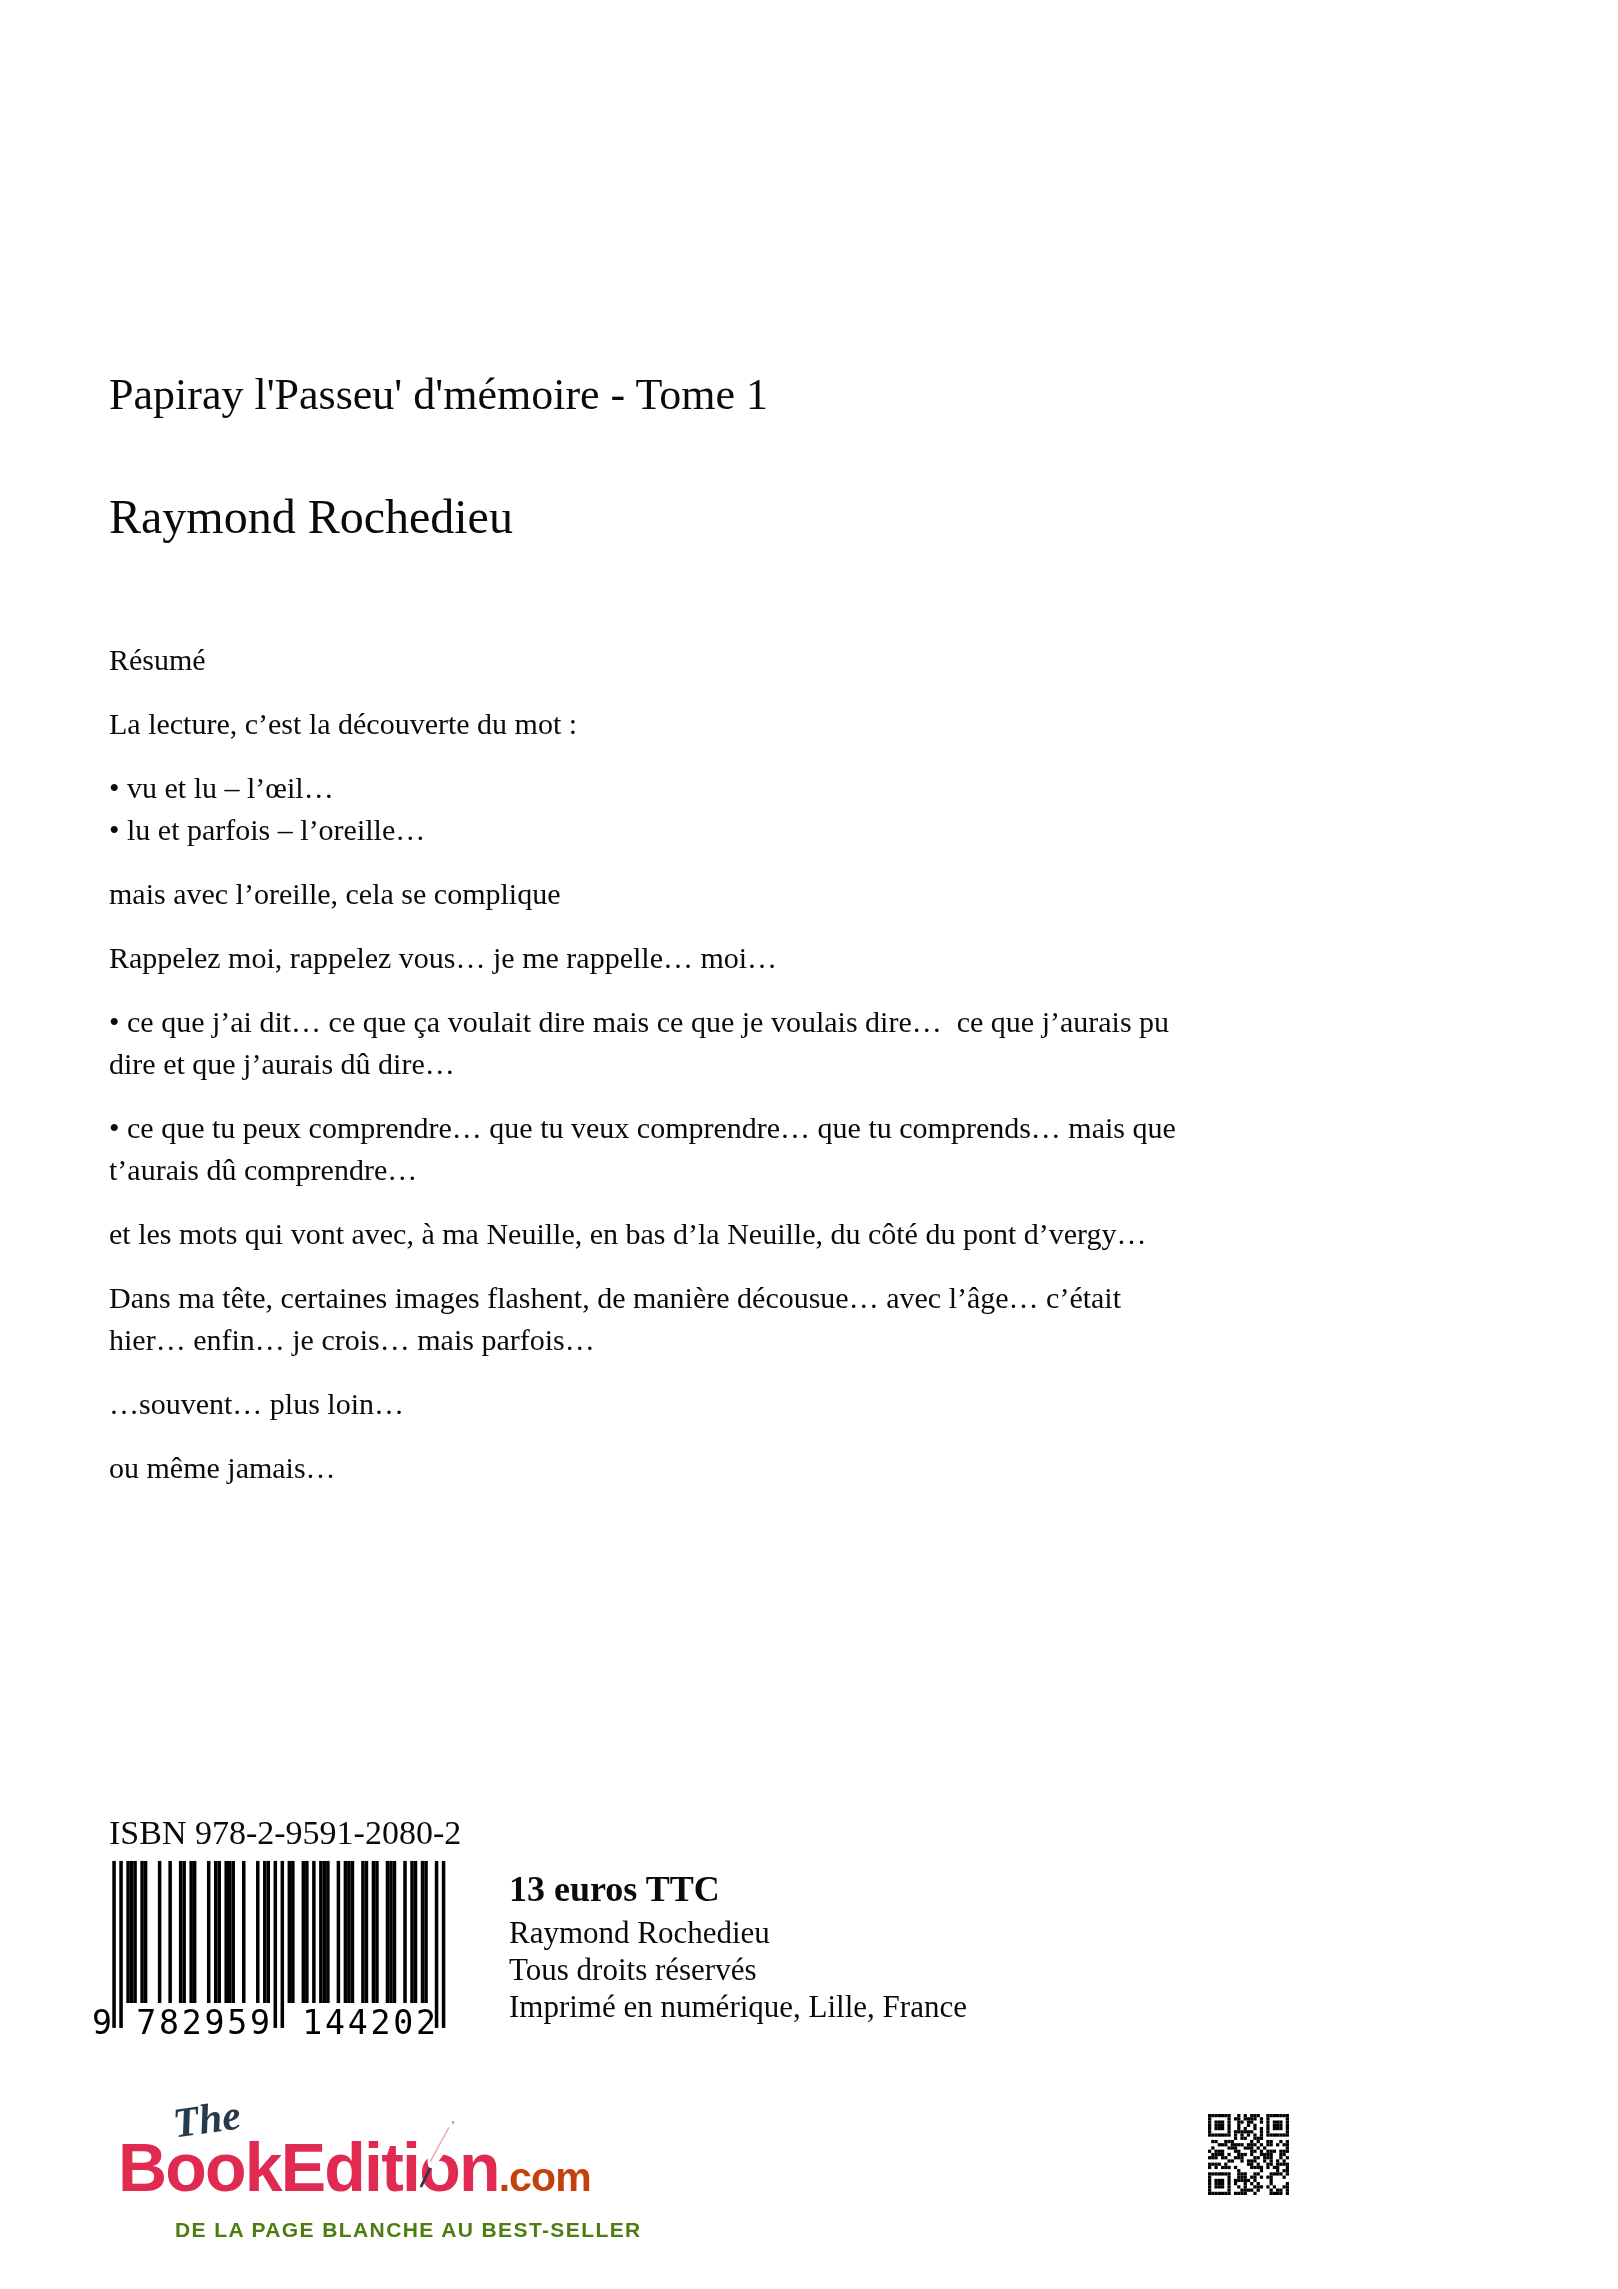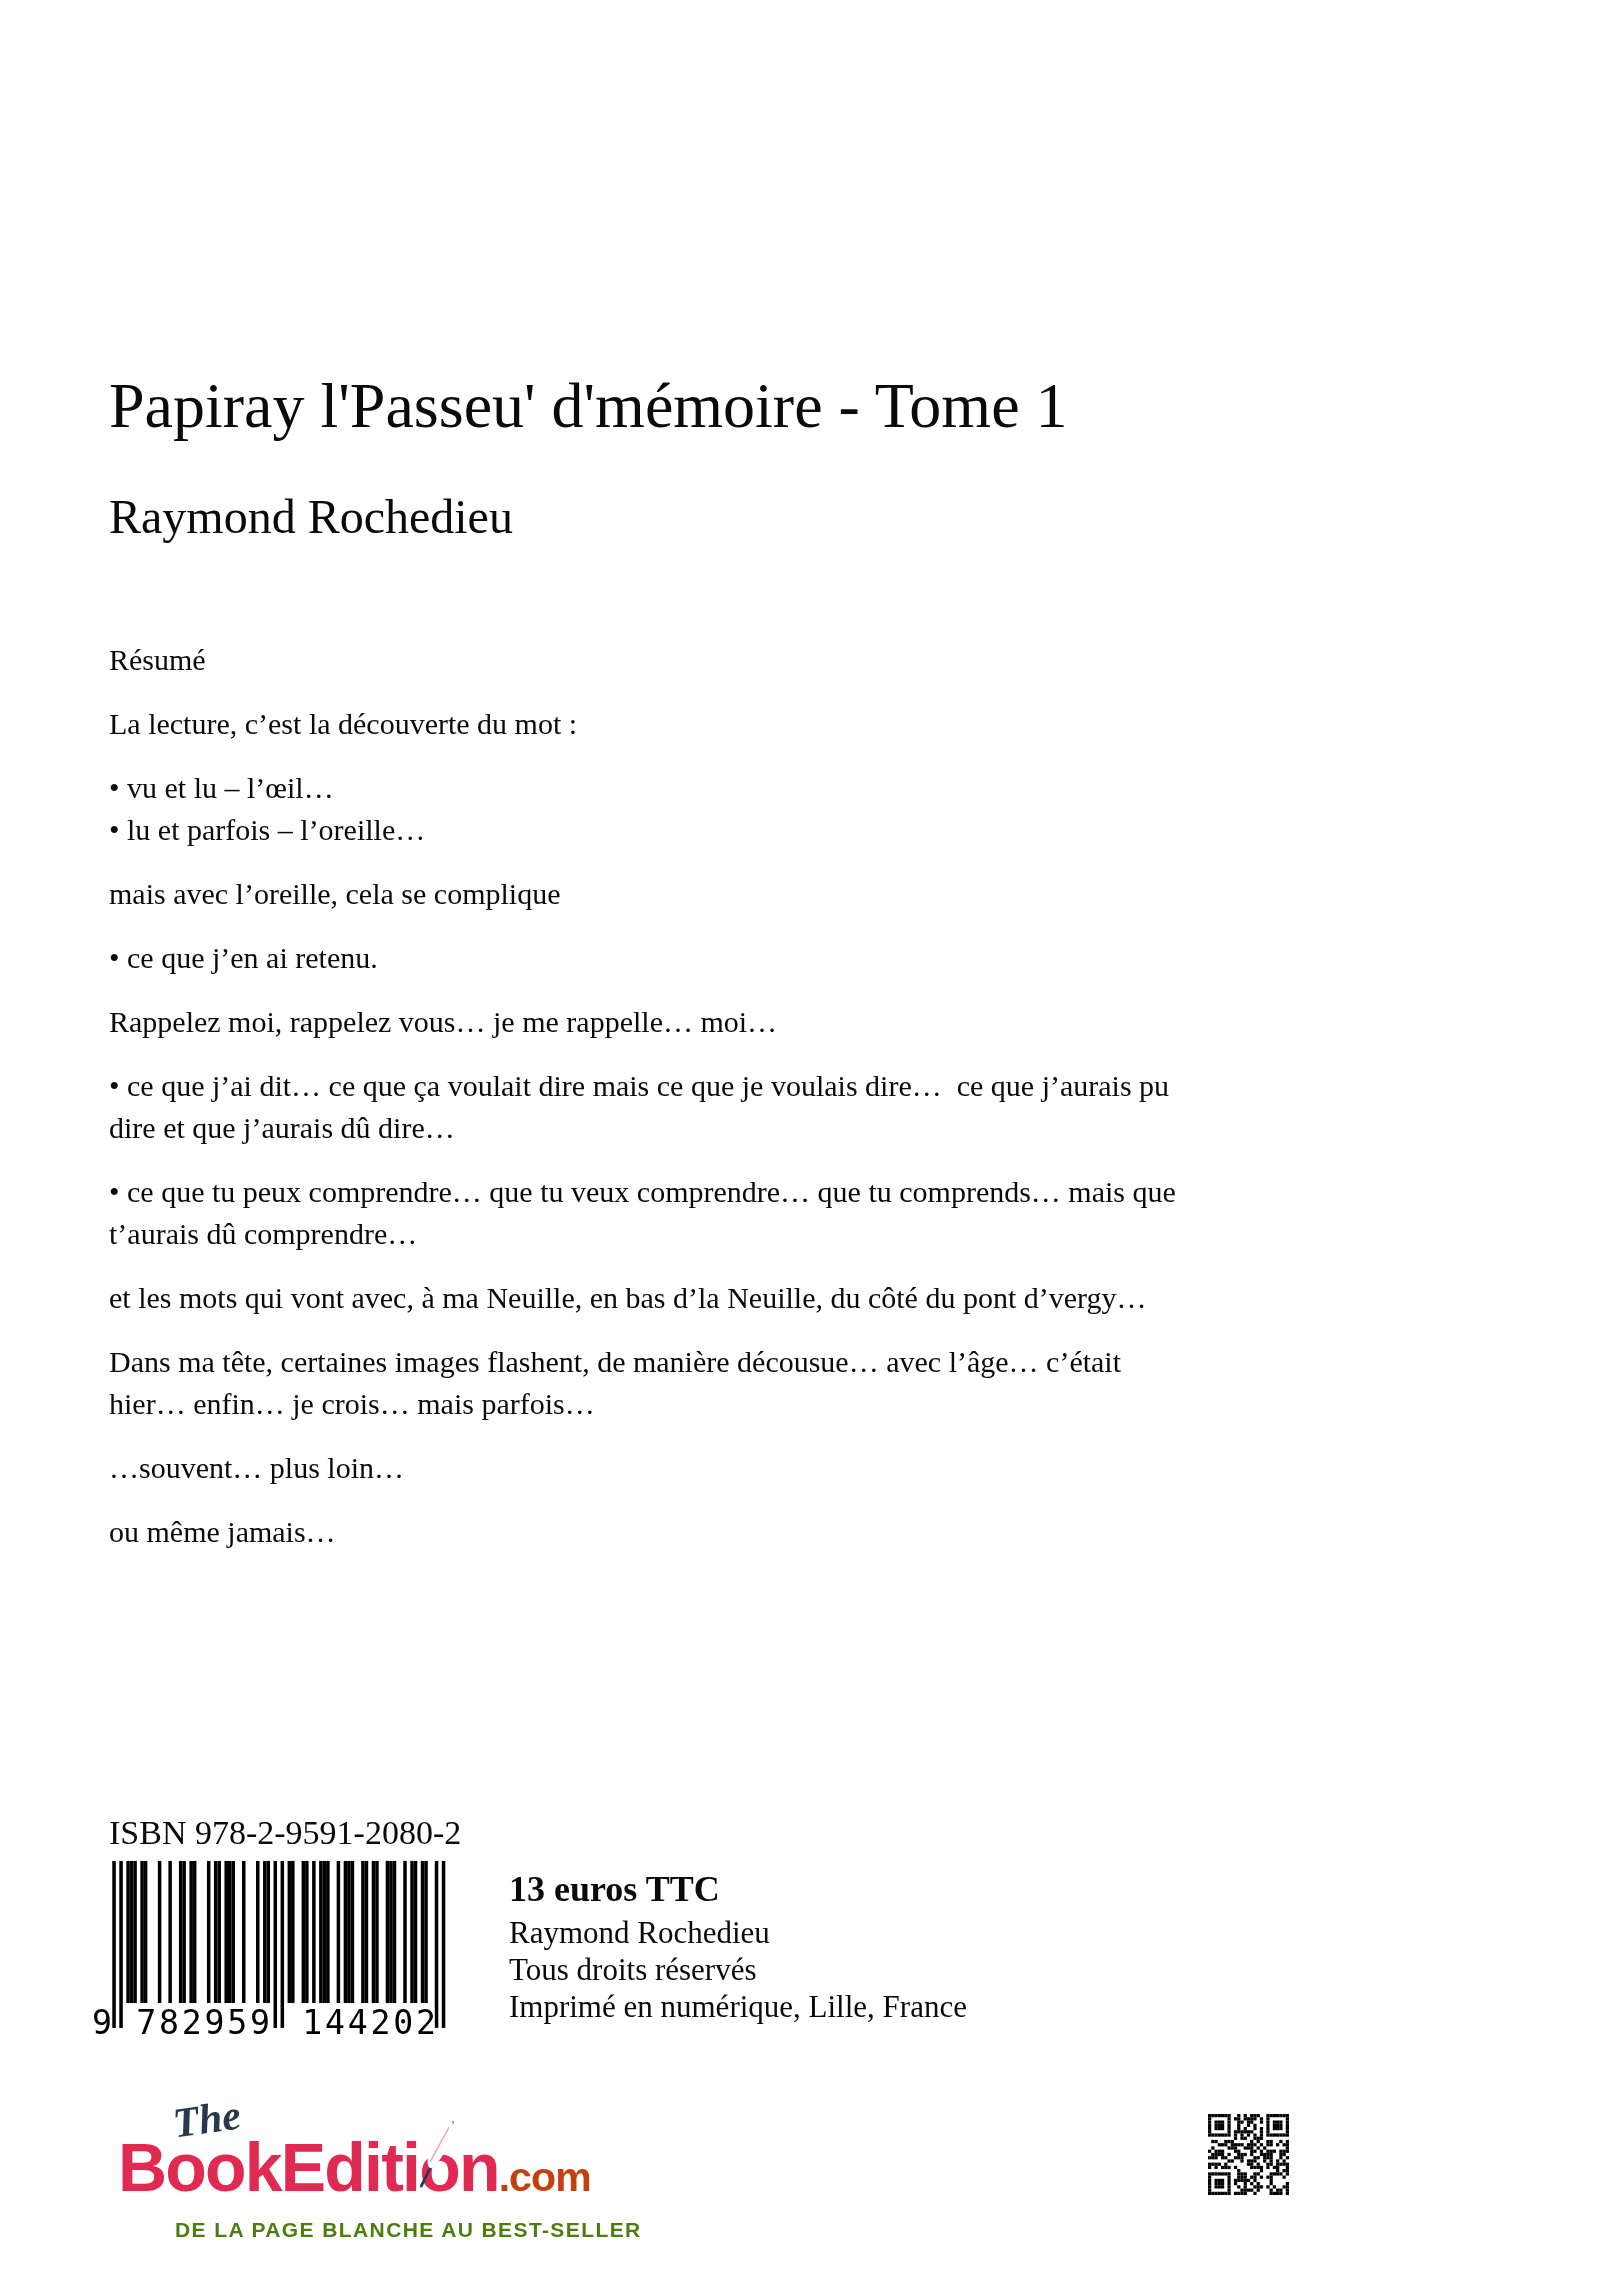--- a/index.html
+++ b/index.html
@@ -6,21 +6,21 @@
   .page{
     position:relative;
     width:1619px;height:2290px;
     background:#ffffff;
     font-family:"Liberation Serif","DejaVu Serif",serif;
     color:#0a0a0a;
     overflow:hidden;
   }
   .title{
     position:absolute;left:109px;top:371px;
-    font-size:64px;line-height:1.1;font-weight:400;
+    font-size:44px;line-height:1.1;font-weight:400;
     letter-spacing:0px;white-space:nowrap;
   }
   .author{
     position:absolute;left:109px;top:491px;
     font-size:48px;line-height:1.1;font-weight:400;
     white-space:nowrap;
   }
   .summary{
     position:absolute;left:109px;top:639px;width:1071px;
   }
@@ -96,21 +96,20 @@
 
   <div class="title">Papiray l'Passeu' d'mémoire - Tome 1</div>
   <div class="author">Raymond Rochedieu</div>
 
   <div class="summary">
     <p>Résumé</p>
     <p>La lecture, c’est la découverte du mot :</p>
     <p>• vu et lu – l’œil…
 • lu et parfois – l’oreille…</p>
     <p>mais avec l’oreille, cela se complique</p>
-    <p>• ce que j’en ai retenu.</p>
     <p>Rappelez moi, rappelez vous… je me rappelle… moi…</p>
     <p>• ce que j’ai dit… ce que ça voulait dire mais ce que je voulais dire…  ce que j’aurais pu dire et que j’aurais dû dire…</p>
     <p>• ce que tu peux comprendre… que tu veux comprendre… que tu comprends… mais que t’aurais dû comprendre…</p>
     <p>et les mots qui vont avec, à ma Neuille, en bas d’la Neuille, du côté du pont d’vergy…</p>
     <p>Dans ma tête, certaines images flashent, de manière décousue… avec l’âge… c’était hier… enfin… je crois… mais parfois…</p>
     <p>…souvent… plus loin…</p>
     <p>ou même jamais…</p>
   </div>
 
   <div class="isbn-label">ISBN 978-2-9591-2080-2</div>

